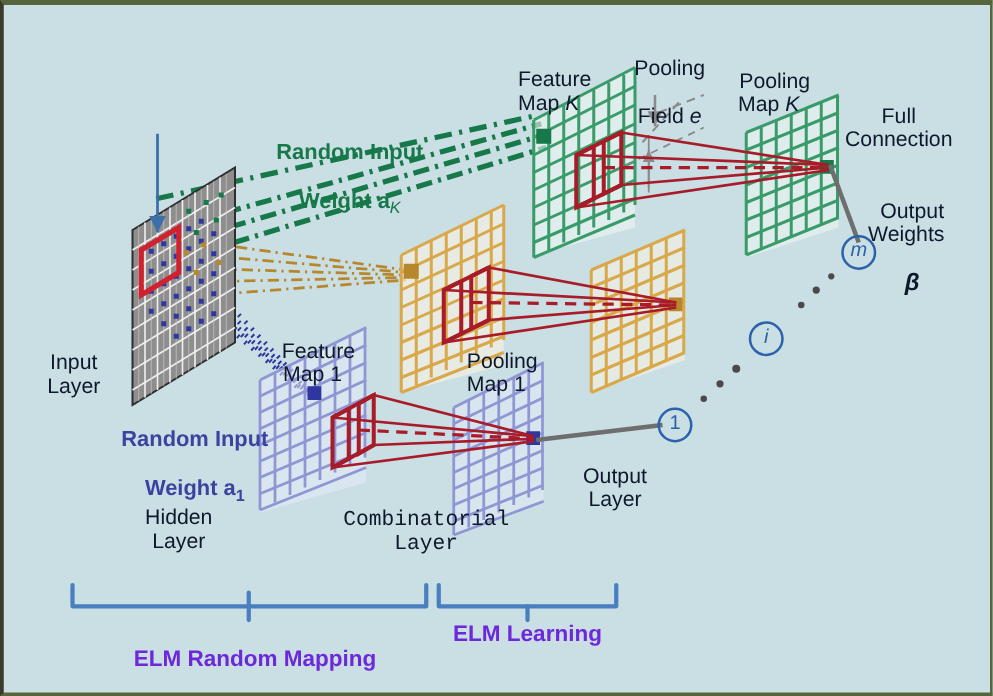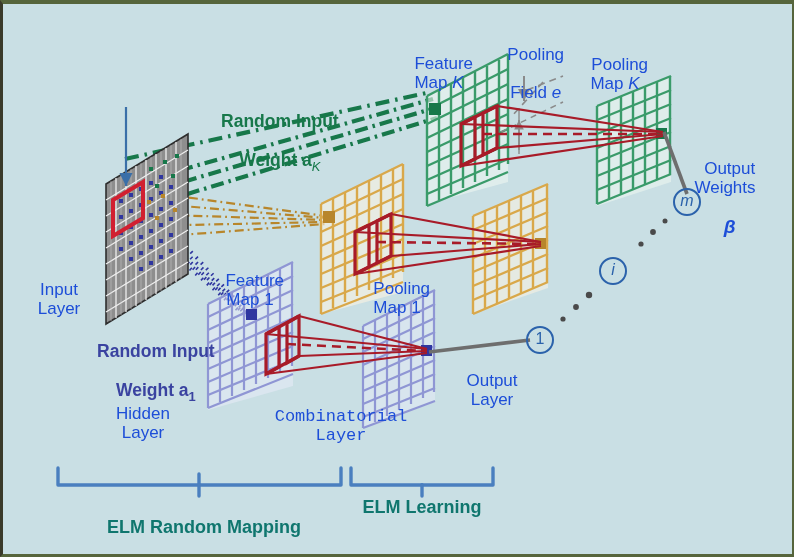--- a/index.html
+++ b/index.html
@@ -10,24 +10,24 @@
     overflow:hidden;
     font-family:"Liberation Sans", sans-serif;
     box-sizing:border-box;
     border-top:4px solid #56653c;
     border-left:3px solid #3a3a2a;
     border-bottom:3px solid #56653c;
     border-right:2px solid #56653c;
   }
   #svgroot{position:absolute;left:0;top:0;width:794px;height:557px;}
   .lbl{position:absolute;white-space:pre;line-height:1.12;}
-  .gray{color:#1d4ed8;}
+  .gray{color:#0f172a;}
   .green{color:#17784a;font-weight:bold;}
   .blue{color:#3a43a0;font-weight:bold;}
-  .black{color:#0f766e;font-weight:bold;}
+  .black{color:#6d28d9;font-weight:bold;}
   .ctr{text-align:center;transform:translateX(-50%);}
   .it{font-style:italic;}
   .bd{font-weight:bold;}
   .sub{font-size:0.74em;vertical-align:-0.35em;font-style:italic;font-weight:normal;}
   .subn{font-size:0.74em;vertical-align:-0.35em;font-weight:bold;font-style:normal;}
 </style>
 </head>
 <body>
 
 <div id="stage">
@@ -407,20 +407,21 @@
 
 <div class="lbl gray ctr" style="left:528px;top:22px;font-size:17px;">
   <span>Pooling</span><br>
   <span>Field </span><span class="it">e</span>
 </div>
 
 <div class="lbl gray ctr" style="left:612px;top:32px;font-size:17px;">
   <span style="white-space:pre-line;">Pooling<br>Map </span><span class="it">K</span>
 </div>
 
+<div class="lbl gray ctr" style="left:716px;top:79px;font-size:17px;">Full<br>Connection</div>
 
 <div class="lbl gray ctr" style="left:722px;top:136px;font-size:17px;">
   <span style="white-space:pre-line;">Output<br>Weights</span><br>
   <span class="bd it" style="font-size:19px;">β</span>
 </div>
 
 <div class="lbl gray ctr" style="left:247px;top:248px;font-size:17px;">
   <span style="white-space:pre-line;">Feature<br>Map </span><span>1</span>
 </div>
 

